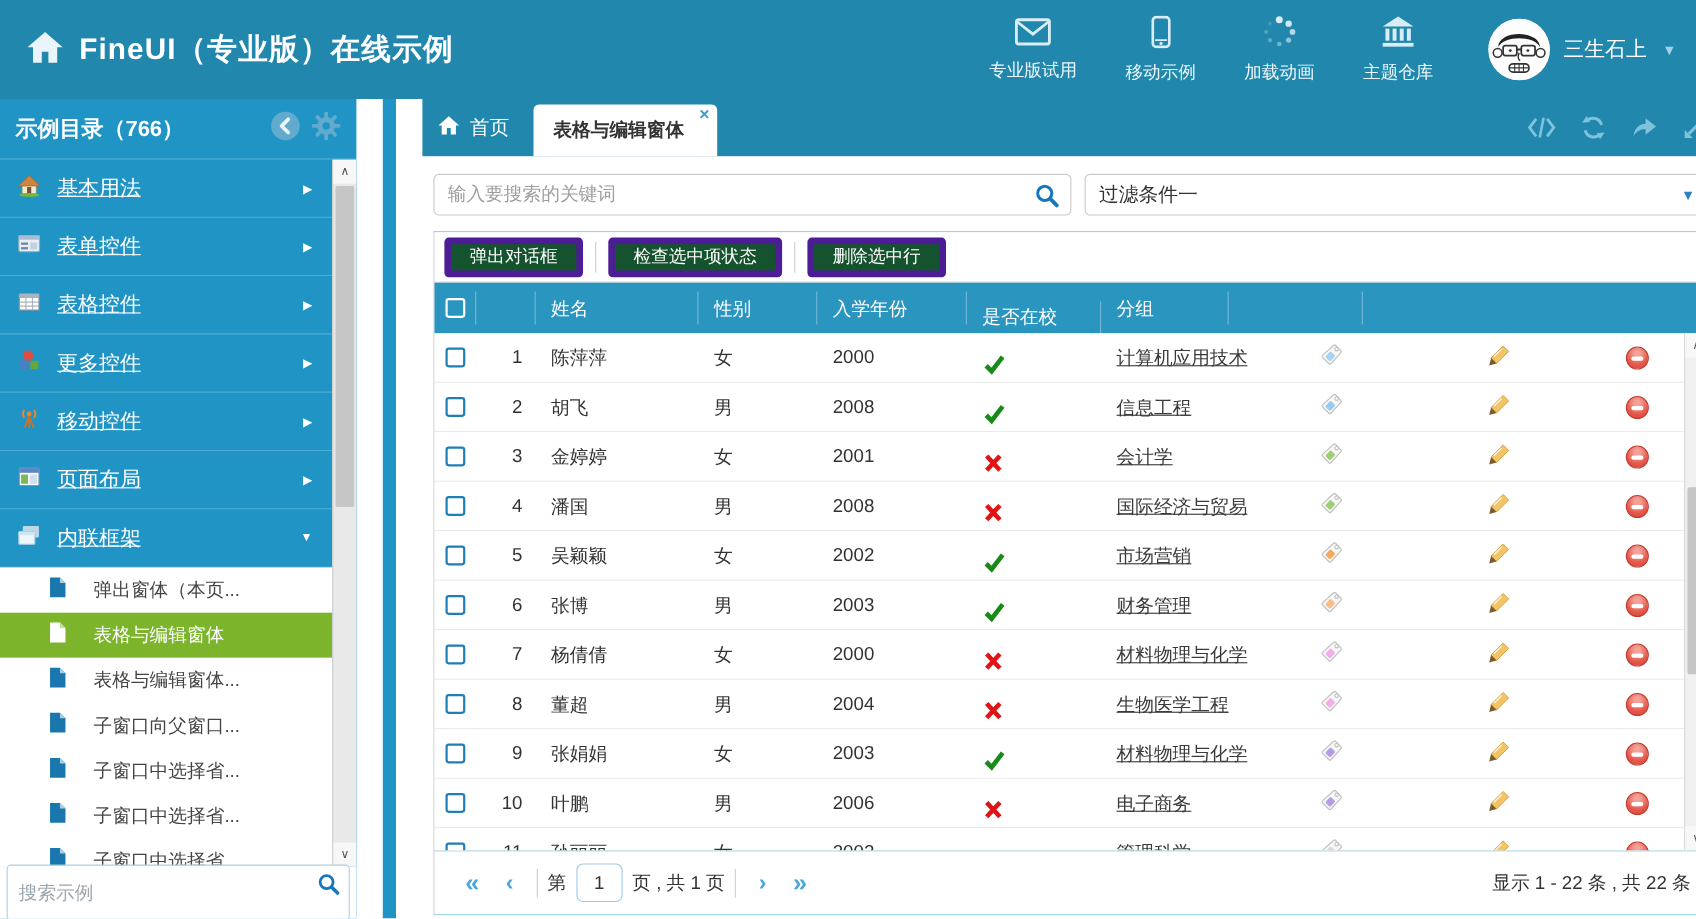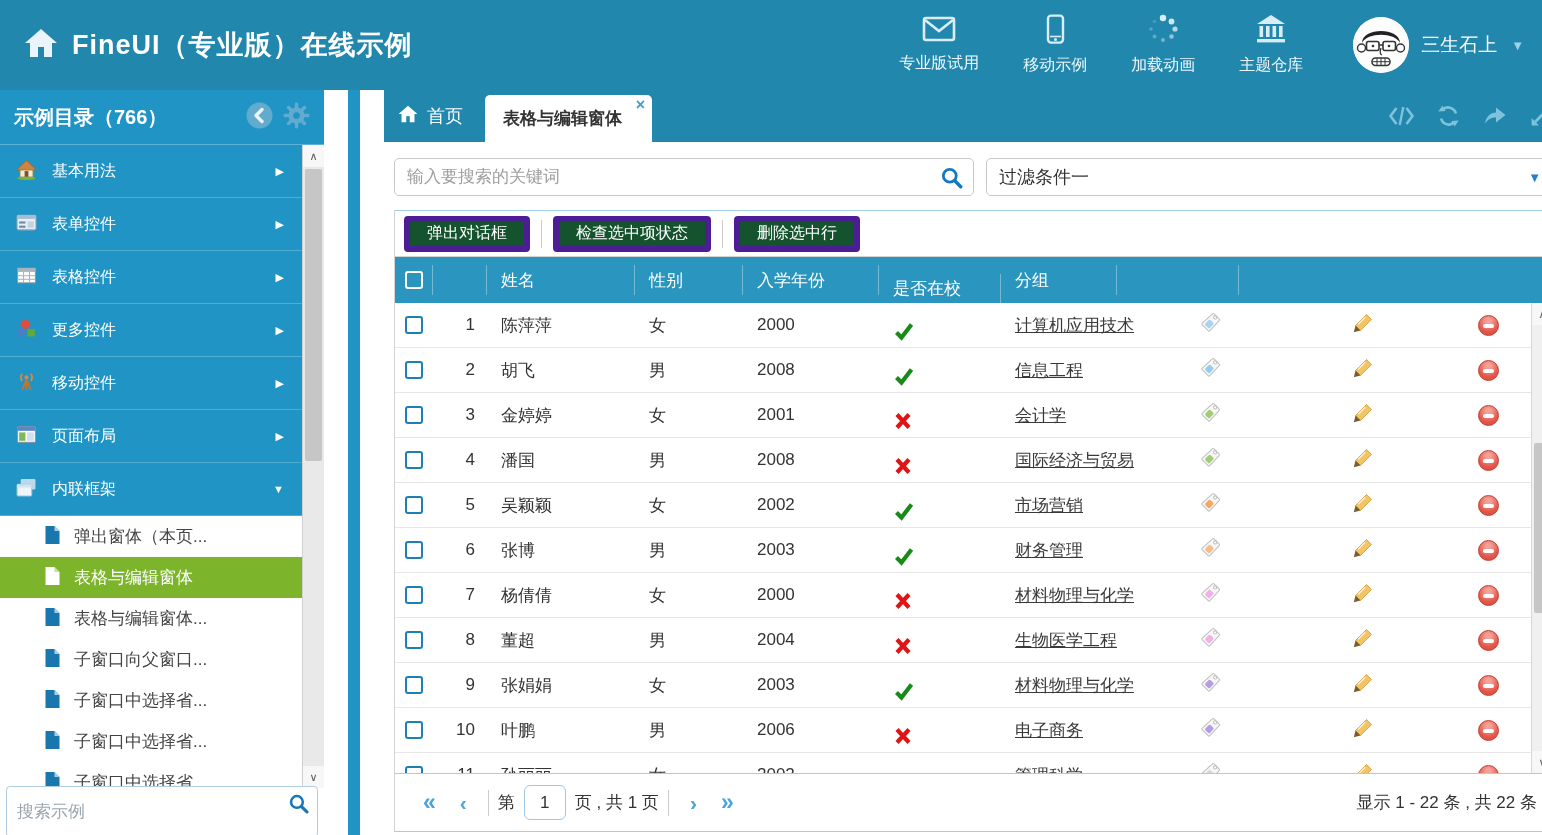--- a/index.html
+++ b/index.html
@@ -22,25 +22,25 @@
 
   
   .sidebar { width:324px; background:#2095c5; position:relative; flex:none; }
   .sdivider { width:12px; background:#2095c5; flex:none; }
   .side-title { height:55px; display:flex; align-items:center; padding:0 14px; border-bottom:1px solid rgba(255,255,255,.28); }
   .side-title .t { color:#fff; font-size:20px; font-weight:bold; }
   .side-title .tools { margin-left:auto; display:flex; align-items:center; gap:10px; }
   .side-scroll { height:643px; overflow:hidden; position:relative; }
   .side-menu { width:302px; }
   .grp { height:53px; display:flex; align-items:center; padding:0 18px 0 16px; border-bottom:1px solid rgba(255,255,255,.22); cursor:pointer; }
-  .grp .glabel { color:#fff; font-size:16px; margin-left:15px; flex:1; }
+  .grp .glabel { color:#fff; font-size:19px; margin-left:15px; flex:1;text-decoration:underline; }
   .grp .garrow { color:#fff; font-size:11px; }
   .submenu { background:#fff; width:302px; }
   .sub { height:41px; display:flex; align-items:center; padding-left:44px; cursor:pointer; background:#fff; }
-  .sub .slabel { font-size:17px; color:#444; margin-left:13px; }
+  .sub .slabel { font-size:17px; color:#444; margin-left:24px; }
   .sub.sel { background:#7cb42c; }
   .sub.sel .slabel { color:#fff; }
   .file-icon .fbody { fill:#1a77ad; } .file-icon .ffold { fill:#a9cfe4; }
   .sub.sel .file-icon .fbody { fill:#ffffff; } .sub.sel .file-icon .ffold { fill:#c4dd9a; }
 
   .sbar { position:absolute; top:0; right:0; bottom:0; width:22px; background:#e9e9e9; border-left:1px solid #d0d0d0; }
   .sbar .btn { position:absolute; left:0; width:21px; height:22px; background:#f7f7f7; color:#555; font-size:11px; text-align:center; line-height:22px; cursor:pointer; }
   .sbar .up { top:0; } .sbar .dn { bottom:0; }
   .sbar .thumb { position:absolute; left:2px; width:17px; background:#c6c6c6; border-radius:2px; cursor:pointer; }
   .side-sb .thumb { top:24px; height:292px; }

